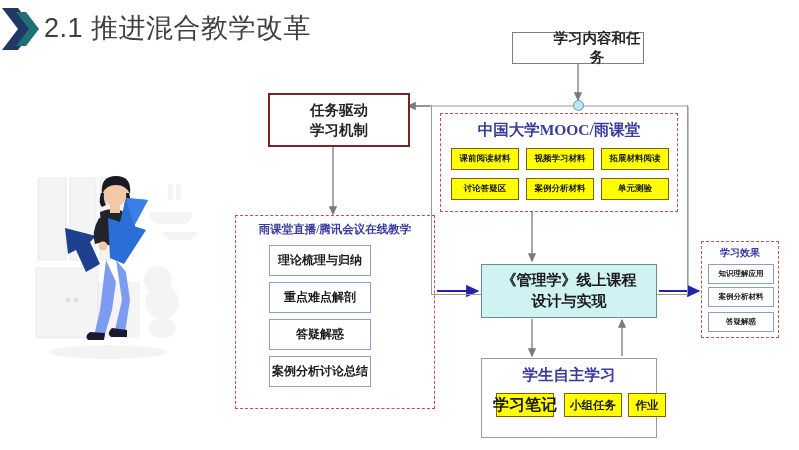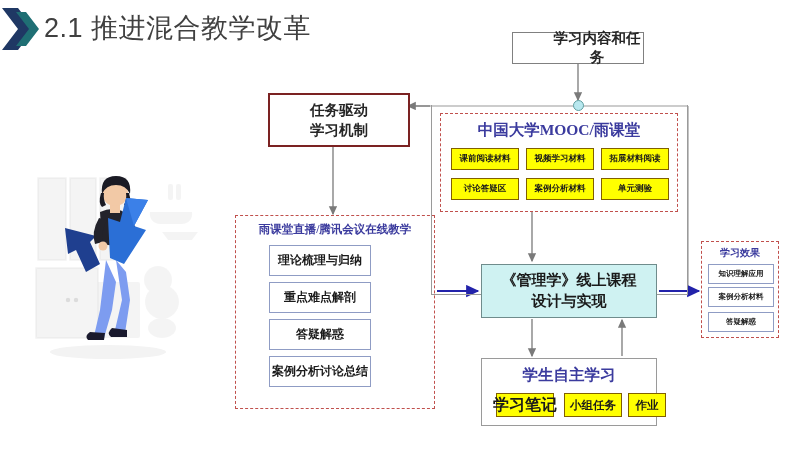--- a/index.html
+++ b/index.html
@@ -170,21 +170,21 @@
     font-family: "Liberation Serif", serif;
     font-weight: bold;
     font-size: 15px;
     color: #1a1a1a;
     line-height: 21px;
   }
 
   
   #box-self-study {
     left: 481px; top: 358px;
-    width: 176px; height: 68px;
+    width: 176px; height: 80px;
     border: 1px solid #9a9a9a;
     background: #ffffff;
   }
   #box-self-study .panel-title {
     top: 6px;
     font-size: 15.5px;
   }
 
   
   #panel-effect {

